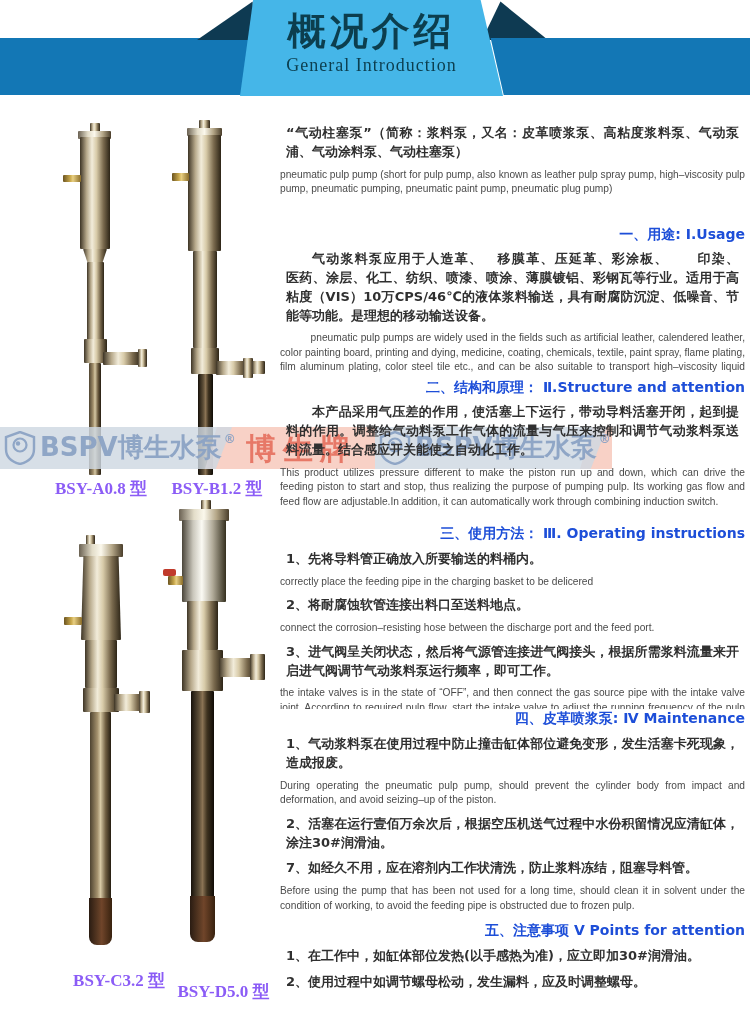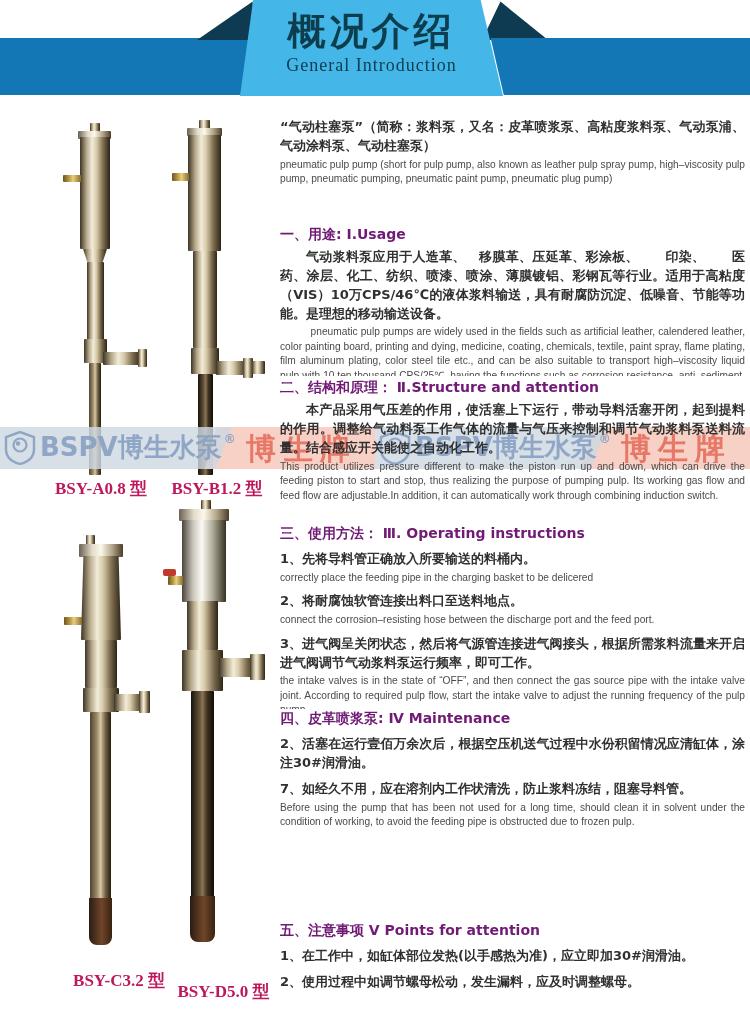--- a/index.html
+++ b/index.html
@@ -16,21 +16,21 @@
   .hdr-trap{position:absolute;left:240px;top:0;width:263px;height:96px;background:#45b6e8;
     clip-path:polygon(5% 0,91.5% 0,100% 100%,0 100%);text-align:center;box-sizing:border-box;padding-top:11px;}
   .hdr-right-tri{position:absolute;left:482px;top:0;width:66px;height:40px;background:#0e3a52;
     clip-path:polygon(28% 4%,0 100%,100% 100%);}
   .hdr-right-band{position:absolute;left:488px;top:38px;width:262px;height:57px;background:#1377b5;
     clip-path:polygon(1% 0,100% 0,100% 100%,6% 100%);}
   .hdr-title-cn{font-family:"DejaVu Sans",sans-serif;font-size:38px;font-weight:bold;
     color:#0c3e4e;letter-spacing:4px;line-height:1.1;}
   .hdr-title-en{font-family:"Liberation Serif",serif;font-size:18px;color:#0c3e4e;margin-top:2px;letter-spacing:1px;}
   
-  .wm{position:absolute;left:0;top:427px;width:750px;height:42px;z-index:2;display:flex;overflow:hidden;}
+  .wm{position:absolute;left:0;top:427px;width:612px;height:42px;z-index:2;display:flex;overflow:hidden;}
   .wm-unit{position:relative;width:375px;height:100%;flex:0 0 auto;}
   .wm-red{position:absolute;left:205px;top:0;right:0;height:100%;background:rgba(246,199,186,0.82);
     clip-path:polygon(7% 0,100% 0,100% 100%,0 100%);}
   .wm-blue{position:absolute;left:0;top:0;width:232px;height:100%;background:rgba(206,216,226,0.82);
     clip-path:polygon(0 0,100% 0,93% 100%,0 100%);}
   .wm-brand{position:absolute;left:4px;top:3px;display:flex;align-items:center;
     color:rgba(139,162,196,0.95);font-weight:bold;font-size:26px;
     font-family:"DejaVu Sans",sans-serif;white-space:nowrap;}
   .wm-brand svg{margin-right:4px;}
   .wm-reg{font-size:12px;vertical-align:top;position:relative;top:-9px;margin-left:2px;}
@@ -43,27 +43,27 @@
   .metb{background:linear-gradient(90deg,#6a6152,#e3ddc9 30%,#fbf8ec 50%,#b4a687 75%,#4a3e2b);}
   .met2{background:linear-gradient(90deg,#4a453a,#c9c6bb 25%,#fbfaf4 45%,#b0aa98 70%,#35301f);}
   .lt-tube{background:linear-gradient(90deg,#4e4330,#a3906c 35%,#d6c8a4 50%,#6d5c40 75%,#241c10);}
   .dark-tube{background:linear-gradient(90deg,#17120b,#5e4f38 35%,#8a7354 50%,#3f3320 70%,#0f0b06);}
   .brass{background:linear-gradient(90deg,#6b5420,#c9a84c 40%,#e8cf82 55%,#8a6c28);}
   .redv{background:#c03a2b;border-radius:2px;}
   .tip{background:linear-gradient(90deg,#2a1c12,#5c3b24 40%,#70452a 55%,#38220f);border-radius:0 0 8px 8px;}
   .taper{clip-path:polygon(0 0,100% 0,82% 100%,18% 100%);}
   .cone{clip-path:polygon(6% 0,94% 0,100% 100%,0 100%);}
   .model-label{position:absolute;font-family:"Liberation Serif",serif;font-weight:bold;
-    font-size:17px;color:#be185d;text-align:center;z-index:3;white-space:nowrap;}
+    font-size:17px;color:#8b5cf6;text-align:center;z-index:3;white-space:nowrap;}
   
   .sec{position:absolute;left:280px;width:465px;overflow:hidden;z-index:3;}
-  .heading{font-size:14px;font-weight:bold;color:#701a75;margin:0 0 4px 0;
-    font-family:"DejaVu Sans",sans-serif;}
+  .heading{font-size:14px;font-weight:bold;color:#1d4ed8;margin:0 0 4px 0;
+    font-family:"DejaVu Sans",sans-serif;text-align:right;}
   .cn{font-size:13px;font-weight:bold;color:#303030;line-height:1.45;text-align:justify;
-    font-family:"DejaVu Sans",sans-serif;margin:0;}
+    font-family:"DejaVu Sans",sans-serif;margin:6px;}
   .en{font-size:10.2px;color:#4a4a4a;line-height:1.42;margin:2px 0 0 0;text-align:justify;
     font-family:"Liberation Sans",sans-serif;}
   .item{margin-top:7px;}
   .indent-cn{text-indent:2em;}
   .indent-en{text-indent:3em;}
 </style>
 </head>
 <body>
 
 <div class="hdr">
@@ -198,20 +198,24 @@
   </div>
   <div class="item">
     <p class="cn">3、进气阀呈关闭状态，然后将气源管连接进气阀接头，根据所需浆料流量来开启进气阀调节气动浆料泵运行频率，即可工作。</p>
     <p class="en">the intake valves is in the state of “OFF”, and then connect the gas source pipe with the intake valve  joint.  According to required pulp flow, start the intake valve to adjust  the running frequency of the pulp pump.</p>
   </div>
 </div>
 
 <div class="sec" style="top:710px;height:211px;">
   <div class="heading">四、皮革喷浆泵: Ⅳ Maintenance</div>
   <div class="item">
+    <p class="cn">1、气动浆料泵在使用过程中防止撞击缸体部位避免变形，发生活塞卡死现象，造成报废。</p>
+    <p class="en">During operating the pneumatic pulp pump, should prevent the cylinder body from impact and deformation, and avoid seizing–up of the piston.</p>
+  </div>
+  <div class="item">
     <p class="cn">2、活塞在运行壹佰万余次后，根据空压机送气过程中水份积留情况应清缸体，涂注30#润滑油。</p>
   </div>
   <div class="item">
     <p class="cn">7、如经久不用，应在溶剂内工作状清洗，防止浆料冻结，阻塞导料管。</p>
     <p class="en">Before using the pump that has been not used for a long time, should clean it in solvent under the condition of working, to avoid the feeding pipe is obstructed due to frozen pulp.</p>
   </div>
 </div>
 
 <div class="sec" style="top:922px;height:94px;">
   <div class="heading">五、注意事项 Ⅴ Points for attention</div>

